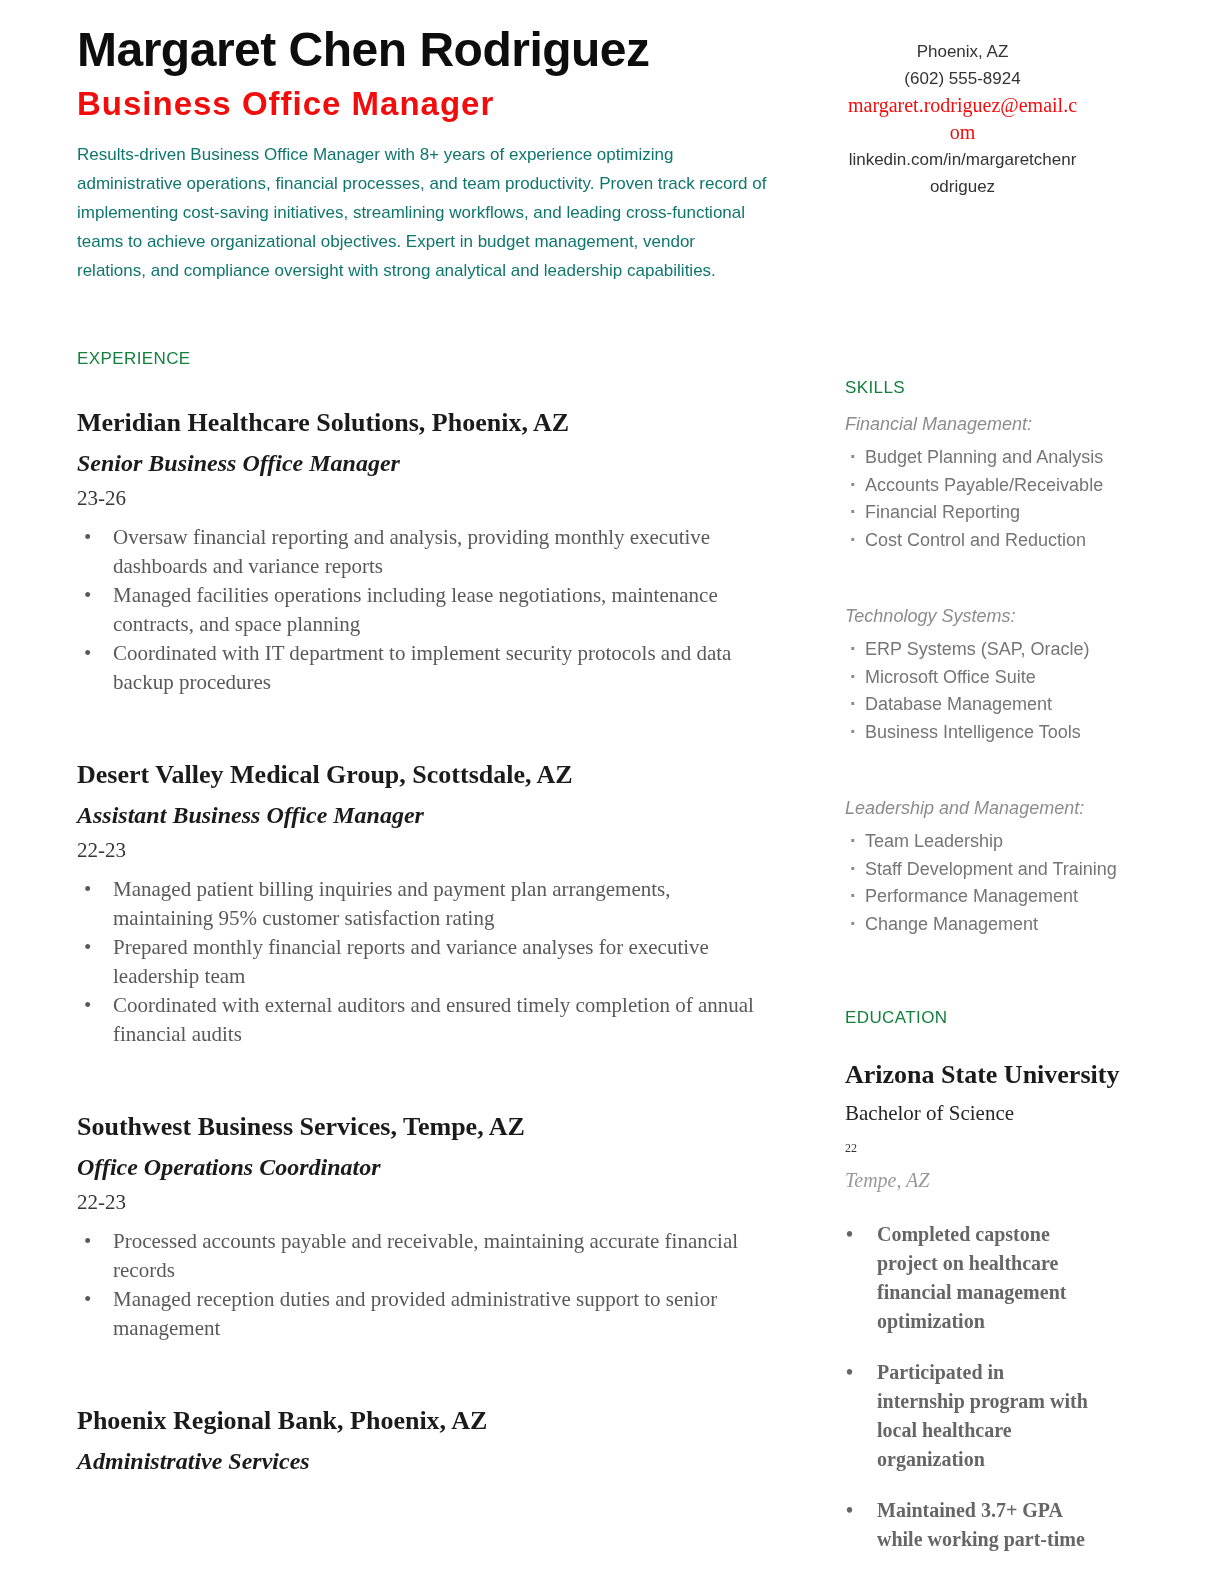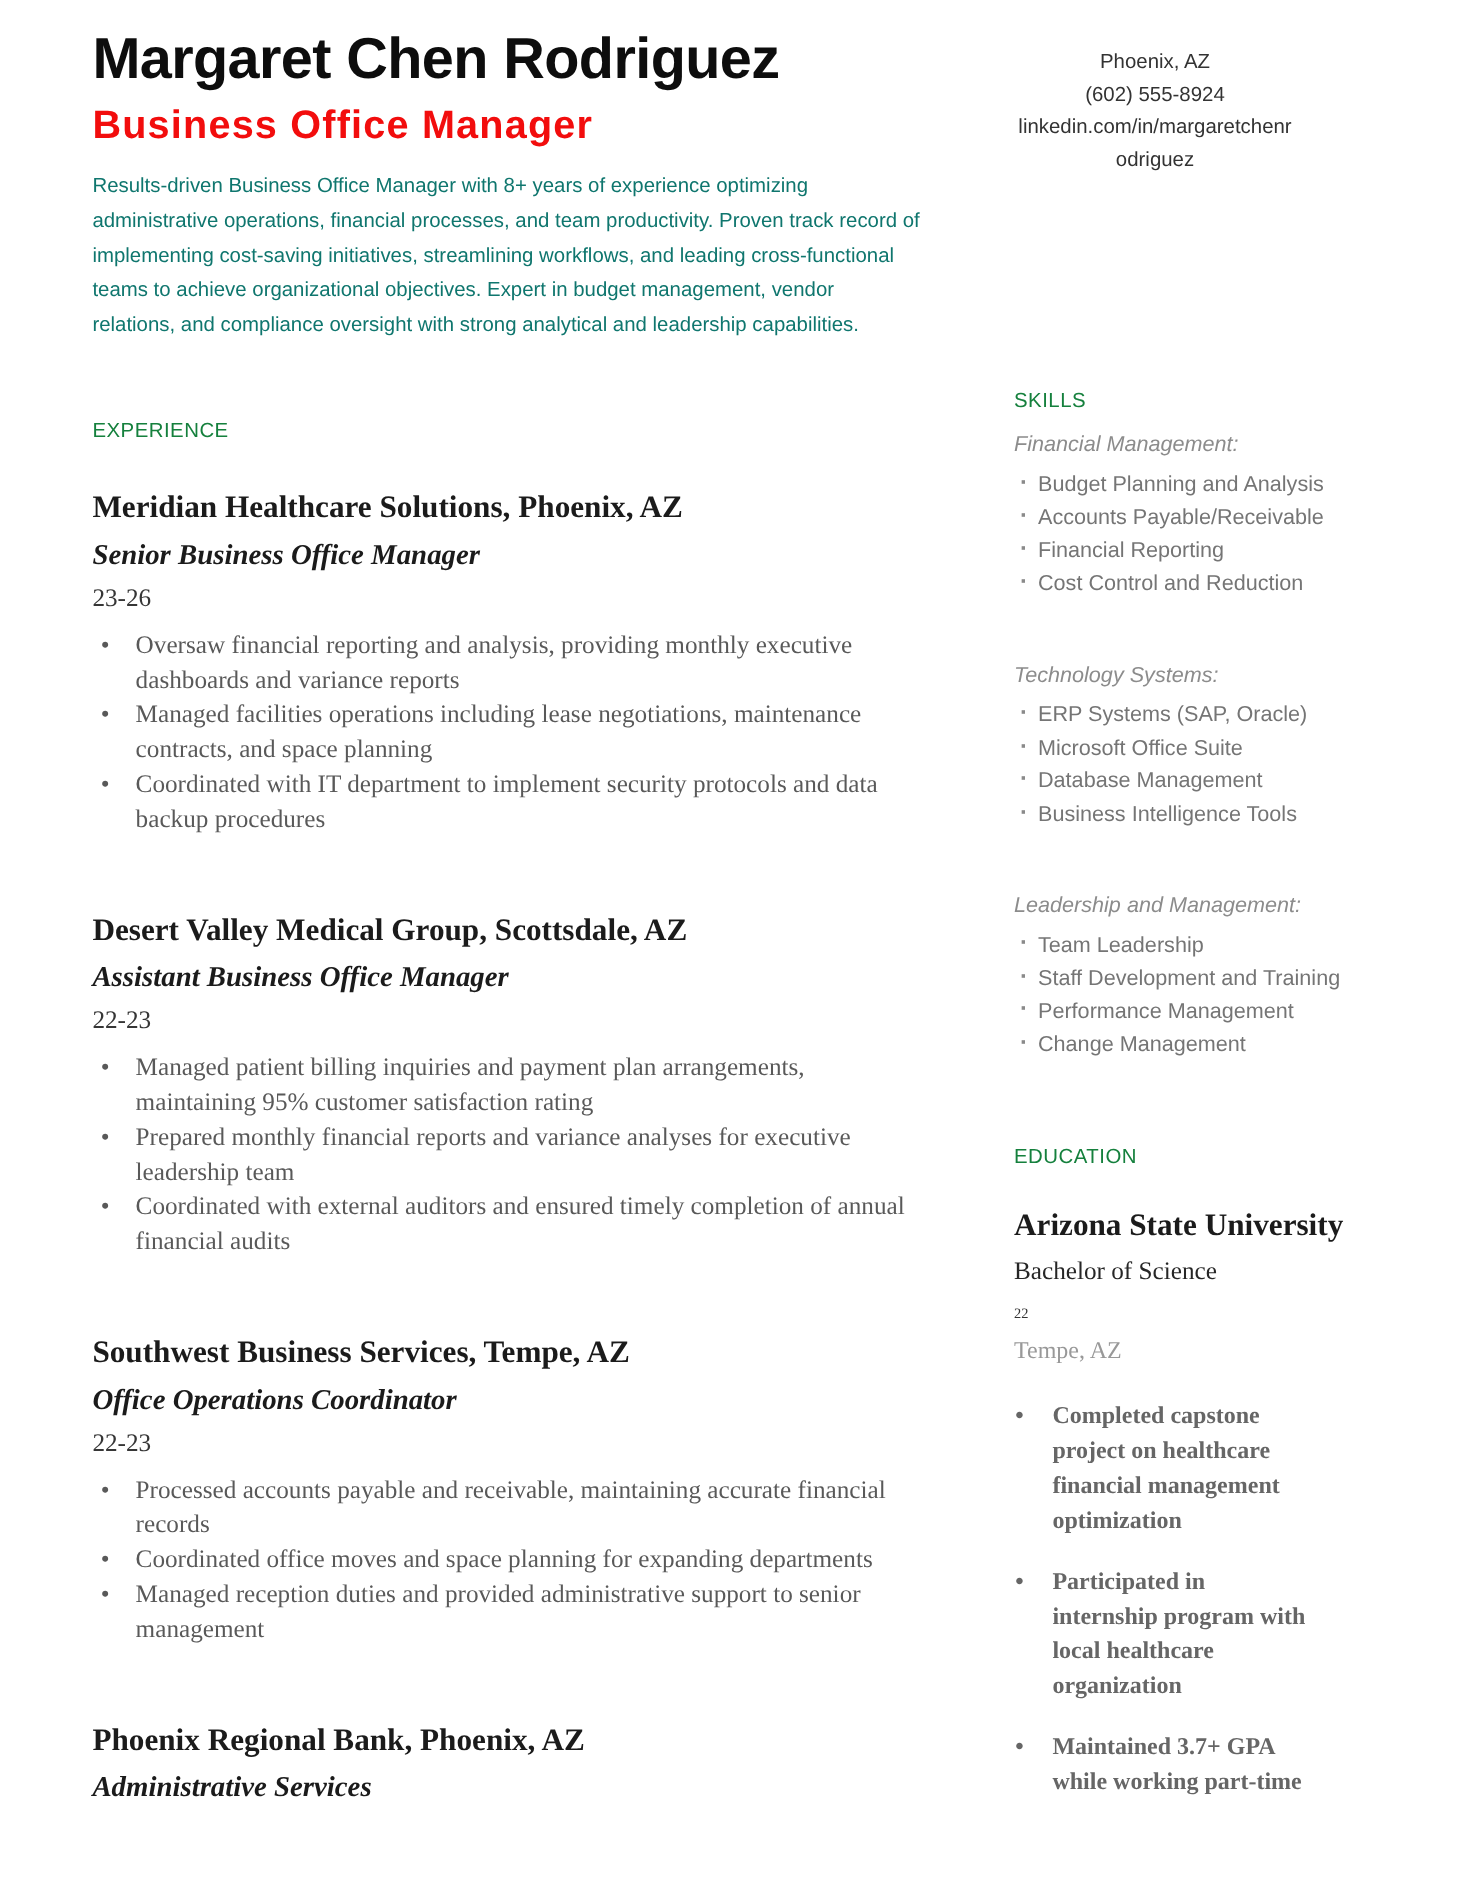--- a/index.html
+++ b/index.html
@@ -135,20 +135,21 @@
     margin: 10px 0 0;
     font-family: "Liberation Serif", serif;
     font-size: 12px; line-height: 24px;
     color: #333333;
   }
   .edu-loc {
     margin: 8px 0 0;
     font-family: "Liberation Serif", serif;
     font-size: 20px; line-height: 24px;
     color: #999999;
+    font-style: italic;
   }
   .edu-bullets { margin: 28px 0 0; padding: 0 0 0 32px; list-style: none; }
   .edu-bullets li {
     position: relative;
     width: 215px;
     margin-bottom: 22px;
     font-family: "Liberation Serif", serif;
     font-weight: 700;
     font-size: 20px; line-height: 29px;
     color: #666666;
@@ -192,35 +193,35 @@
         <li>Coordinated with external auditors and ensured timely completion of annual financial audits</li>
       </ul>
     </section>
 
     <section class="job">
       <h3 class="job-company">Southwest Business Services, Tempe, AZ</h3>
       <div class="job-title">Office Operations Coordinator</div>
       <div class="job-dates">22-23</div>
       <ul class="job-bullets">
         <li>Processed accounts payable and receivable, maintaining accurate financial records</li>
-        <li>Coordinated office moves and space planning for expanding departments</li>
         <li>Managed reception duties and provided administrative support to senior management</li>
       </ul>
     </section>
 
     <section class="job">
       <h3 class="job-company">Phoenix Regional Bank, Phoenix, AZ</h3>
       <div class="job-title">Administrative Services</div>
     </section>
   </div>
 
   <div class="col-right">
     <div class="contact">
       <div>Phoenix, AZ</div>
       <div>(602) 555-8924</div>
+      <a class="contact-email" href="#">margaret.rodriguez@email.com</a>
       <div class="contact-linkedin">linkedin.com/in/margaretchenrodriguez</div>
     </div>
 
     <div class="sec-head skills-head">SKILLS</div>
 
     <div class="skill-group">
       <div class="skill-label">Financial Management:</div>
       <ul class="skill-items">
         <li>Budget Planning and Analysis</li>
         <li>Accounts Payable/Receivable</li>

